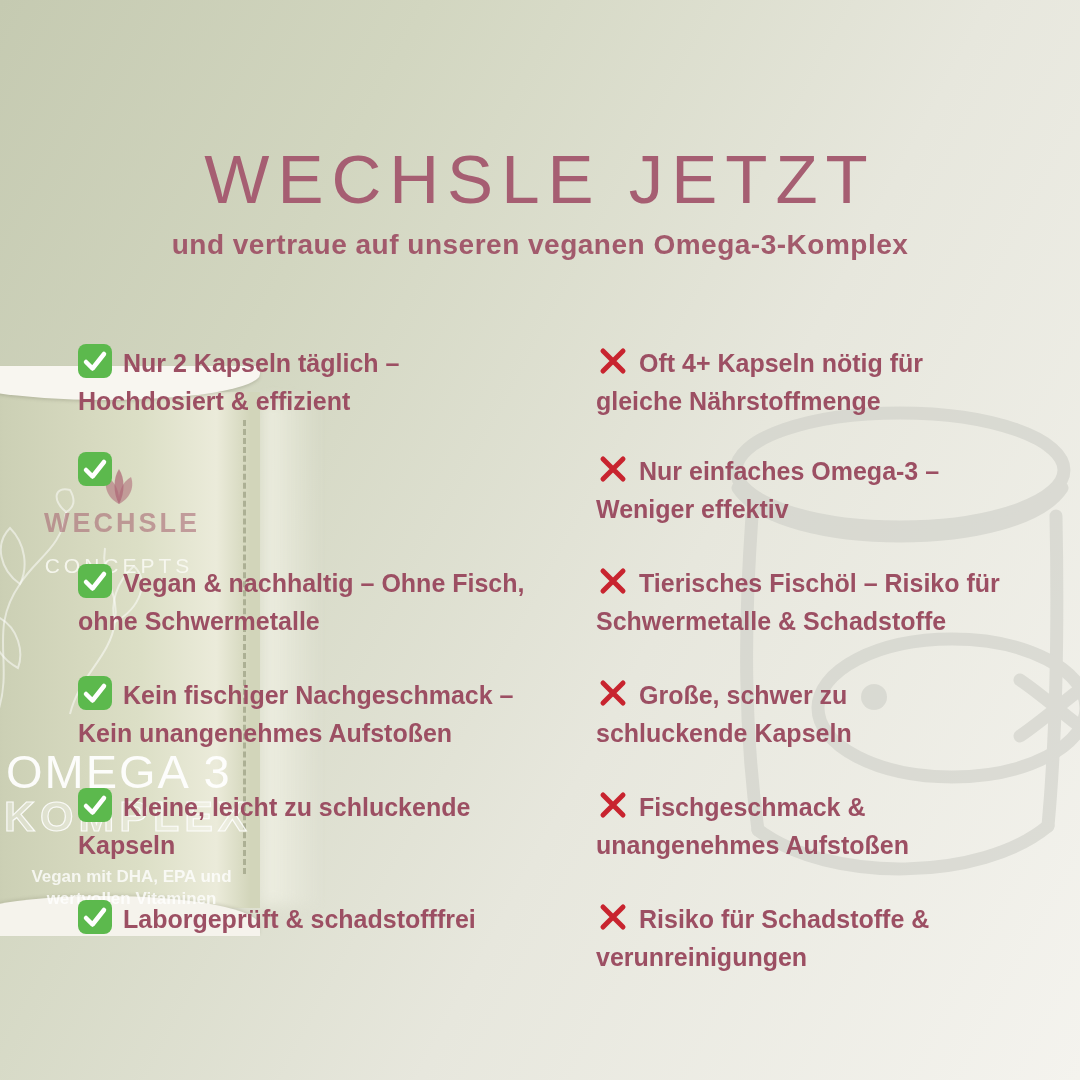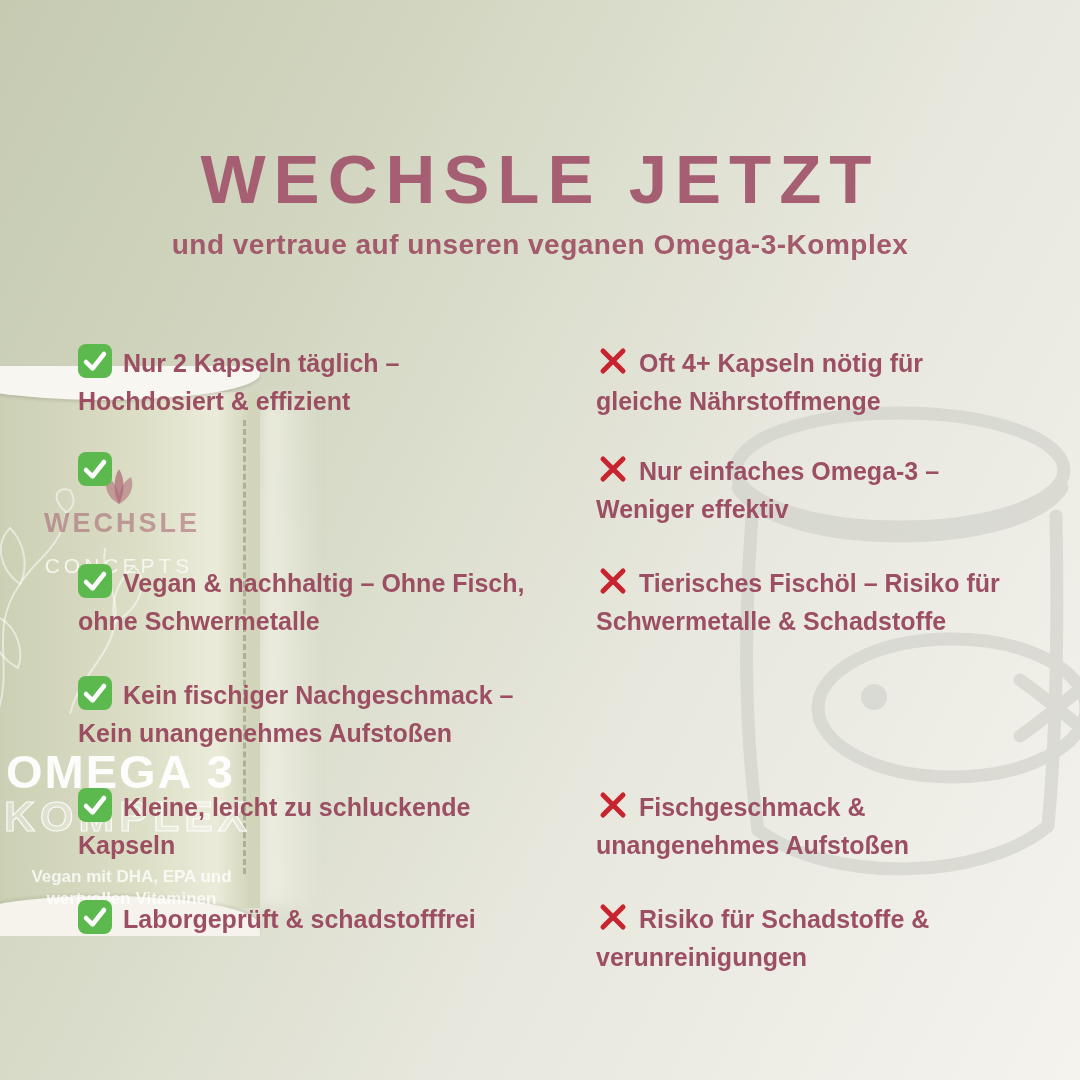--- a/index.html
+++ b/index.html
@@ -1,21 +1,21 @@
 <!DOCTYPE html>
 <html><head>
 <meta charset="utf-8">
 <style>
   html,body{margin:0;padding:0;background:#ffffff;font-family:"Liberation Sans",sans-serif;}
   .canvas{position:relative;width:1080px;height:1080px;margin:0 auto;overflow:hidden;
     background:linear-gradient(118deg,#c5cab1 0%,#d2d6c0 26%,#e7e7dd 60%,#f4f3ee 100%);}
 
   
   .title{position:absolute;top:140px;left:0;right:0;text-align:center;
-    font-size:69px;font-weight:700;letter-spacing:8px;color:#a65e72;}
+    font-size:69px;font-weight:400;letter-spacing:8px;color:#a65e72;}
   .subtitle{position:absolute;top:229px;left:0;right:0;text-align:center;
     font-size:28px;font-weight:700;letter-spacing:.5px;color:#a25a6c;}
 
   
   .fishcan{position:absolute;left:700px;top:398px;width:400px;height:515px;opacity:.58;z-index:0;}
 
   
   .can{position:absolute;left:-52px;top:366px;width:312px;height:570px;z-index:1;}
   .can-lid{position:absolute;top:0;left:0;right:0;height:34px;background:#f8f6f0;
     border-radius:0 0 50% 50%/0 0 26px 26px;box-shadow:0 2px 3px rgba(120,120,100,.25);}
@@ -24,21 +24,21 @@
   .can-bottom{position:absolute;bottom:0;left:0;right:0;height:40px;background:#f5f3ec;
     border-radius:50% 50% 0 0/30px 30px 0 0;box-shadow:0 -2px 3px rgba(120,120,100,.18);}
   .can-seam{position:absolute;top:54px;bottom:62px;right:14px;border-left:3px dashed rgba(105,110,80,.38);}
   .can-glow{position:absolute;left:262px;top:400px;width:58px;height:505px;z-index:0;
     background:linear-gradient(90deg,rgba(242,242,230,.85),rgba(242,242,230,0));filter:blur(7px);}
   .brand{position:absolute;top:100px;left:96px;width:150px;text-align:center;}
   .brand-leaf{display:block;margin:0 auto 2px auto;}
   .brand-top{font-size:27px;font-weight:700;letter-spacing:3px;color:rgba(164,94,110,.55);}
   .brand-bottom{font-size:21px;font-weight:400;letter-spacing:4px;color:rgba(250,250,244,.85);margin-top:15px;}
   .seaweed{position:absolute;left:30px;top:120px;}
-  .can-title1{position:absolute;top:378px;left:58px;width:230px;font-size:47px;font-weight:700;
+  .can-title1{position:absolute;top:378px;left:58px;width:230px;font-size:47px;font-weight:400;
     letter-spacing:2px;color:rgba(255,255,255,.93);}
   .can-title2{position:absolute;top:426px;left:56px;width:240px;font-size:43px;font-weight:700;
     letter-spacing:5px;color:rgba(255,255,255,.30);-webkit-text-stroke:1.2px rgba(255,255,255,.85);}
   .can-tagline{position:absolute;top:480px;left:66px;width:235px;text-align:center;
     font-size:17px;font-weight:700;line-height:22px;color:rgba(255,255,255,.78);white-space:pre-line;margin-top:20px;}
 
   
   .col{position:absolute;top:0;bottom:0;z-index:2;}
   .pros-col{left:78px;width:494px;}
   .cons-col{left:596px;width:472px;}
@@ -137,20 +137,24 @@
           </svg></span><span class="item-text">Oft 4+ Kapseln nötig für
 gleiche Nährstoffmenge</span></div>
     <div class="item row2"><span class="cross-icon"><svg width="34" height="34" viewBox="0 0 34 34" fill="none">
             <path d="M7,7 L27,27 M27,7 L7,27" stroke="#c8242f" stroke-width="5" stroke-linecap="round"></path>
           </svg></span><span class="item-text">Nur einfaches Omega-3 –
 Weniger effektiv</span></div>
     <div class="item row3"><span class="cross-icon"><svg width="34" height="34" viewBox="0 0 34 34" fill="none">
             <path d="M7,7 L27,27 M27,7 L7,27" stroke="#c8242f" stroke-width="5" stroke-linecap="round"></path>
           </svg></span><span class="item-text">Tierisches Fischöl – Risiko für
 Schwermetalle &amp; Schadstoffe</span></div>
+    <div class="item row4"><span class="cross-icon"><svg width="34" height="34" viewBox="0 0 34 34" fill="none">
+            <path d="M7,7 L27,27 M27,7 L7,27" stroke="#c8242f" stroke-width="5" stroke-linecap="round"></path>
+          </svg></span><span class="item-text">Große, schwer zu
+schluckende Kapseln</span></div>
     <div class="item row5"><span class="cross-icon"><svg width="34" height="34" viewBox="0 0 34 34" fill="none">
             <path d="M7,7 L27,27 M27,7 L7,27" stroke="#c8242f" stroke-width="5" stroke-linecap="round"></path>
           </svg></span><span class="item-text">Fischgeschmack &amp;
 unangenehmes Aufstoßen</span></div>
     <div class="item row6"><span class="cross-icon"><svg width="34" height="34" viewBox="0 0 34 34" fill="none">
             <path d="M7,7 L27,27 M27,7 L7,27" stroke="#c8242f" stroke-width="5" stroke-linecap="round"></path>
           </svg></span><span class="item-text">Risiko für Schadstoffe &amp;
 verunreinigungen</span></div>
   </div>
 

